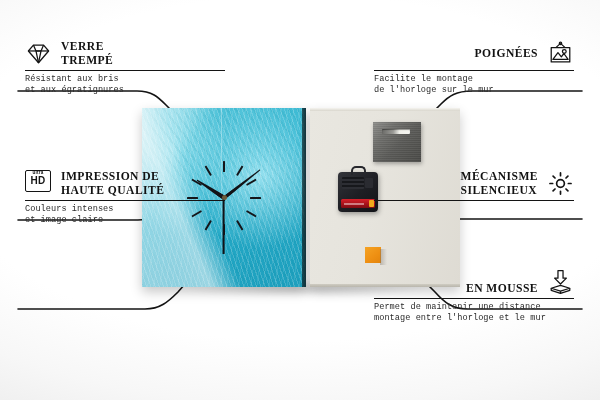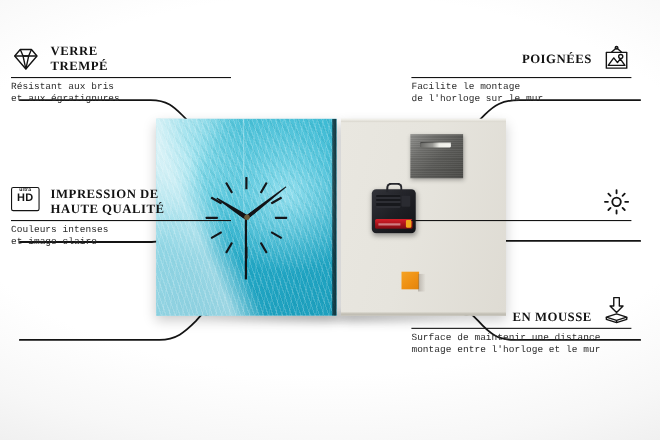--- a/index.html
+++ b/index.html
@@ -105,21 +105,21 @@
     background: linear-gradient(90deg, rgba(120,110,100,.40), rgba(120,110,100,0)); }
 
   .prod-shadow {
     position: absolute; left: 130px; top: 283px; width: 345px; height: 22px;
     background: radial-gradient(ellipse 50% 50% at 50% 22%, rgba(90,90,90,.30) 0%, rgba(120,120,120,0) 72%);
     filter: blur(3px);
   }
 
   
   .callout { position: absolute; width: 200px; }
-  .callout.left  { left: 10px;  text-align: left; }
+  .callout.left  { left: 25px;  text-align: left; }
   .callout.right { right: 26px; text-align: left; }
 
   .ct-head { display: flex; align-items: center; gap: 9px; }
   .callout.right .ct-head { flex-direction: row-reverse; }
   .ct-title {
     font-family: "Liberation Serif", serif;
     font-weight: 700; font-size: 11.6px; line-height: 13.6px;
     letter-spacing: .45px; color: #121212; text-transform: uppercase;
   }
   .ct-rule { height: 1px; background: #141414; margin: 3px 0 3px; }
@@ -317,20 +317,24 @@
       <span class="ico">
         <svg viewBox="0 0 32 32">
             <g fill="none" stroke="#141414" stroke-width="2" stroke-linecap="round">
           <circle cx="16" cy="16" r="4.6"></circle>
           <path d="M16 3.5 v3.2 M16 25.3 v3.2 M3.5 16 h3.2 M25.3 16 h3.2
                    M7.2 7.2 l2.3 2.3 M22.5 22.5 l2.3 2.3
                    M24.8 7.2 l-2.3 2.3 M9.5 22.5 l-2.3 2.3"></path>
         </g>
           </svg>
       </span>
+      <span class="ct-title">
+        <span>MÉCANISME</span><br>
+        <span>SILENCIEUX</span>
+      </span>
     </div>
     <div class="ct-rule"></div>
   </div>
 
   <div class="callout right" style="top:268px;">
     <div class="ct-head">
       <span class="ico">
         <svg viewBox="0 0 32 32">
             <g fill="none" stroke="#141414" stroke-width="1.5" stroke-linejoin="round">
           <path d="M13 3 h6 v9 h4 l-7 7 l-7 -7 h4 Z"></path>
@@ -339,18 +343,18 @@
         </g>
           </svg>
       </span>
       <span class="ct-title">
         <br>
         <span>EN MOUSSE</span>
       </span>
     </div>
     <div class="ct-rule"></div>
     <div class="ct-sub">
-      <span>Surface de maintenir une distance</span><br>
+      <span>Permet de maintenir une distance</span><br>
       <span>montage entre l'horloge et le mur</span>
     </div>
   </div>
 
 </div>
 
 </body></html>

